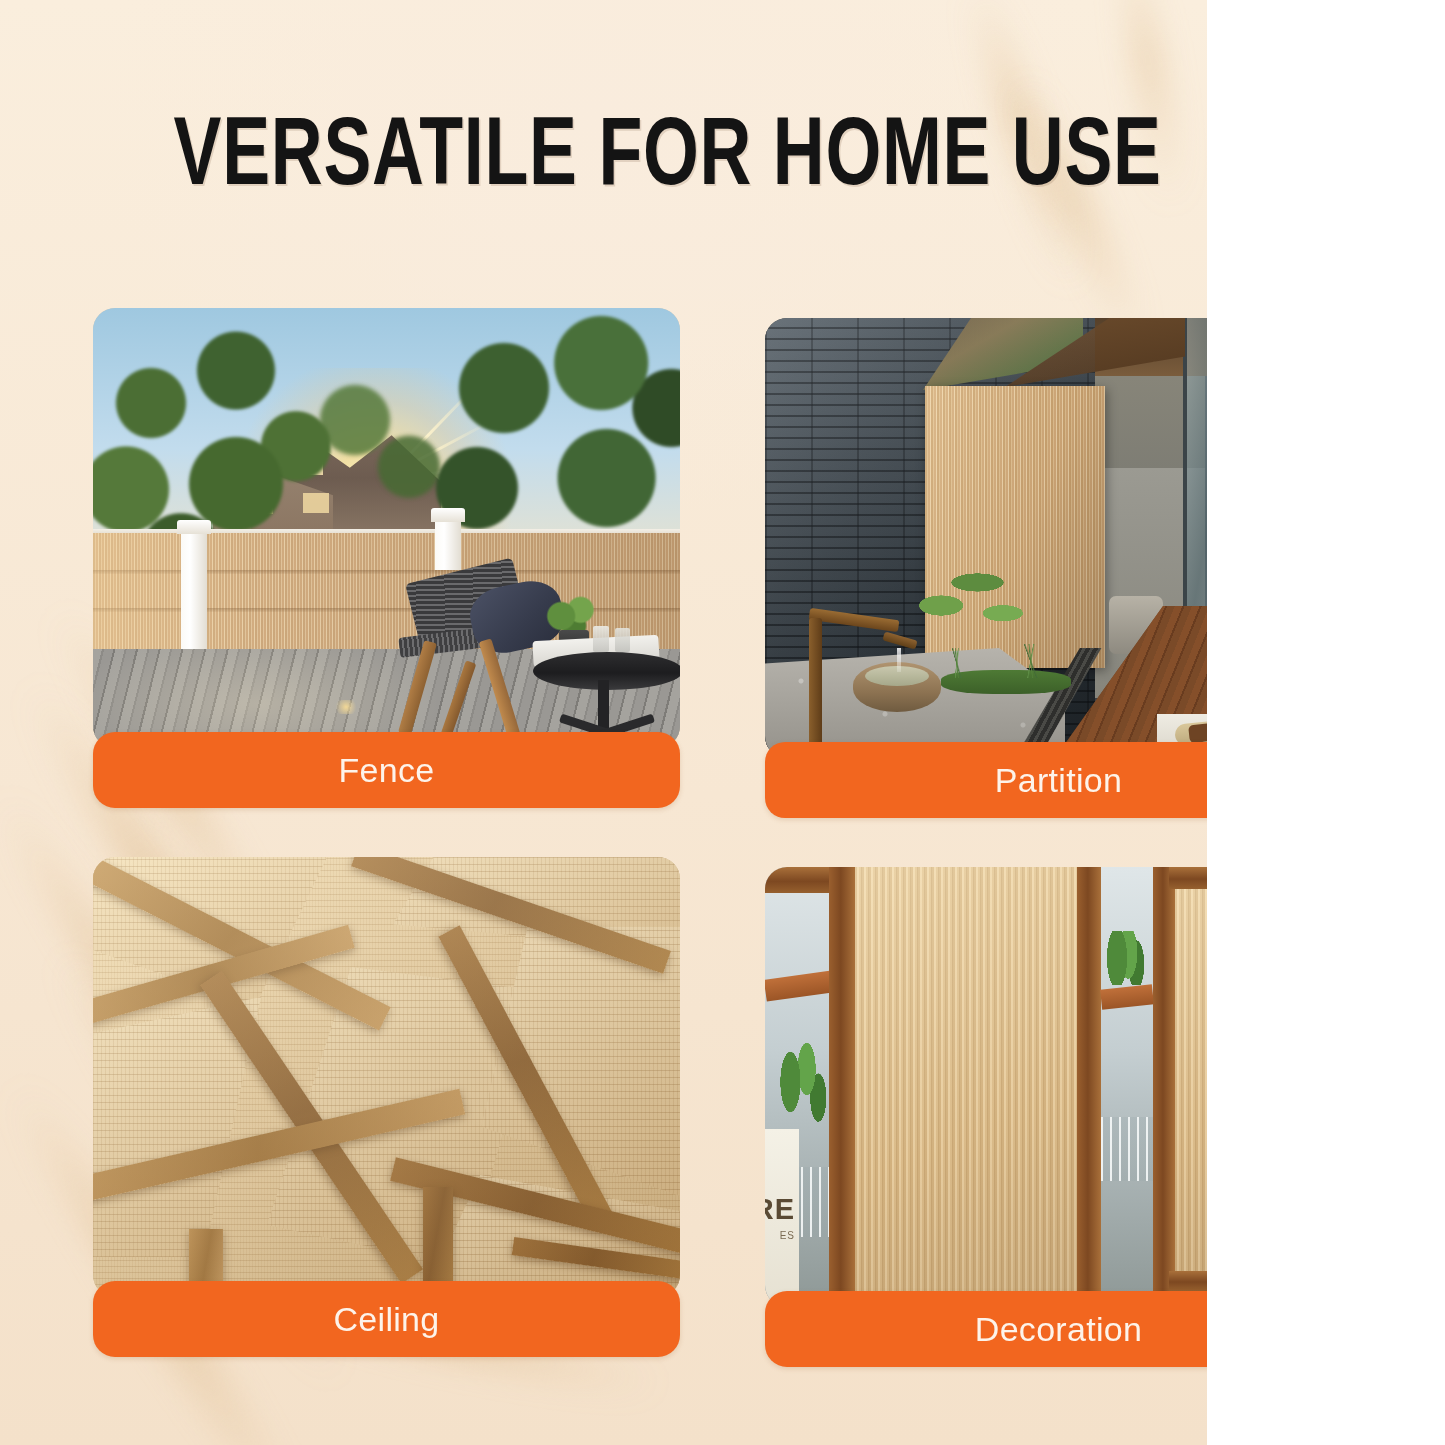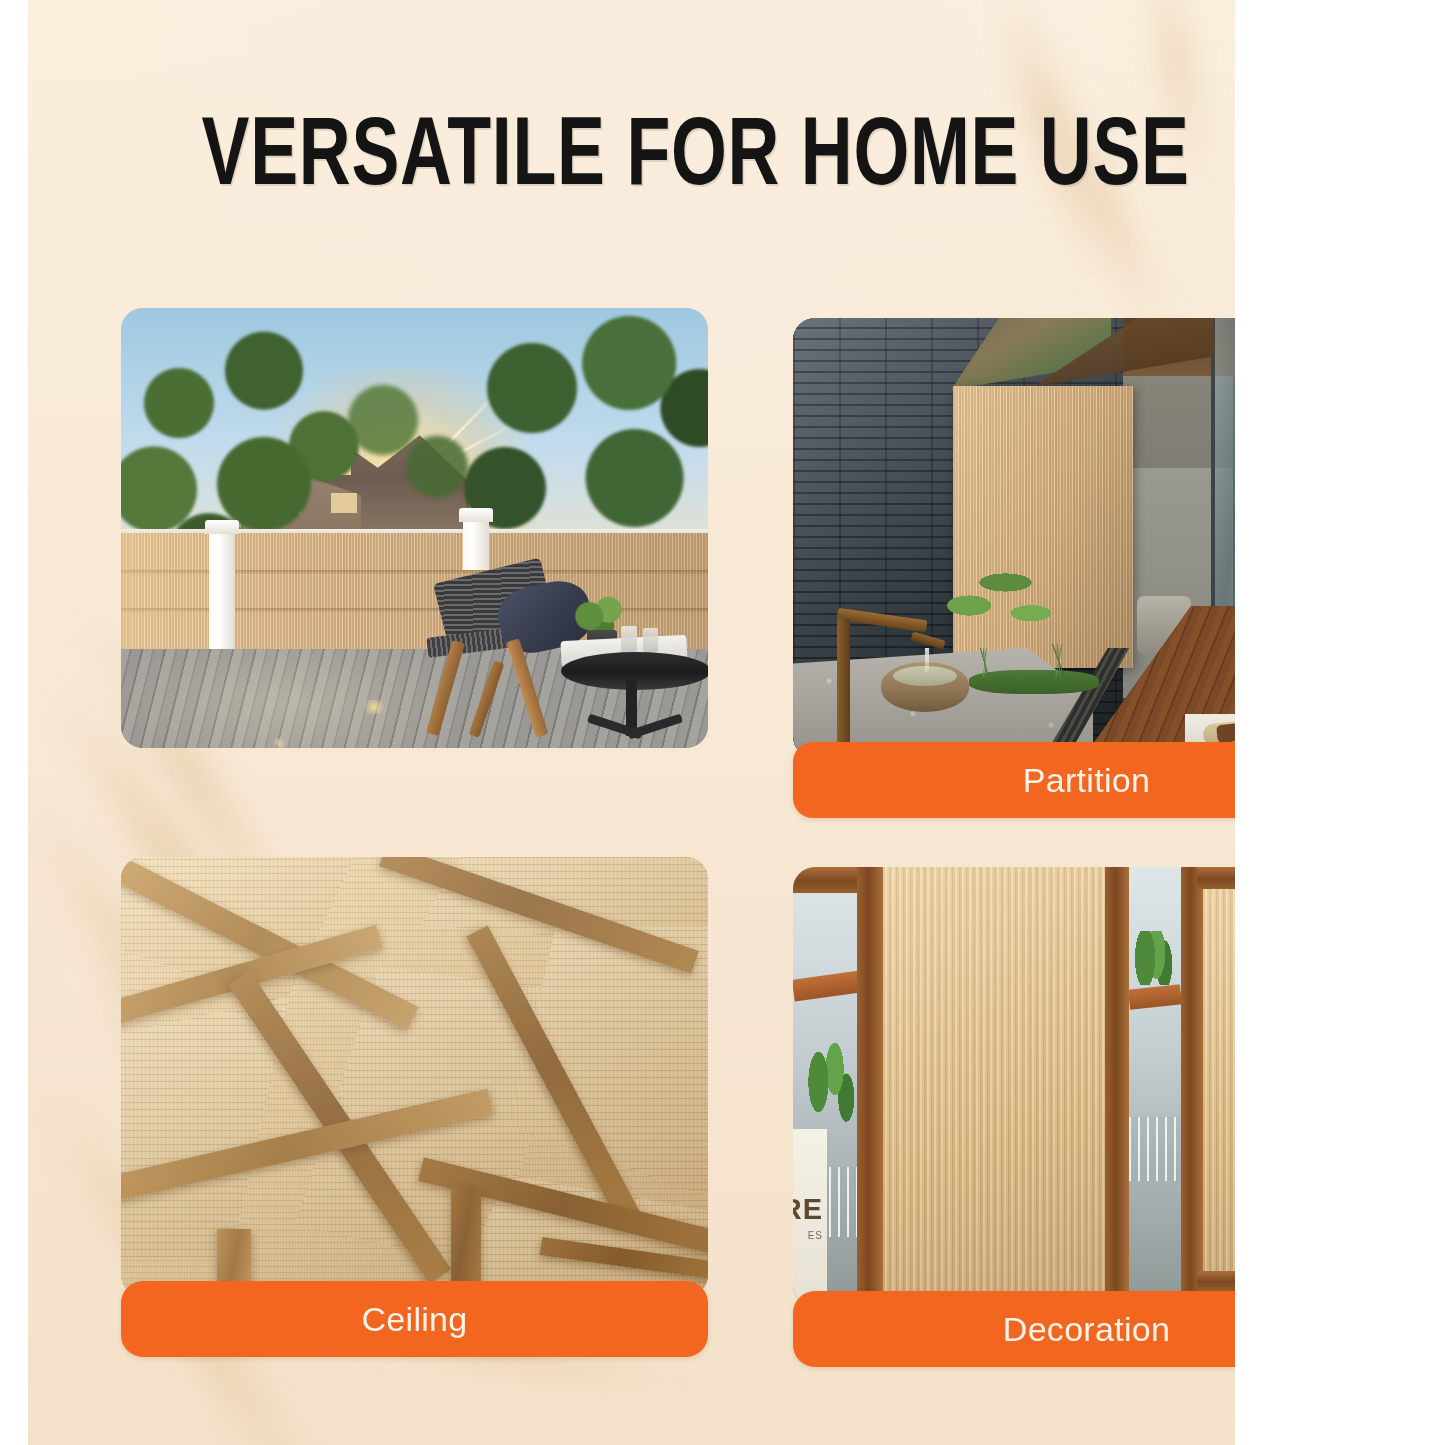--- a/index.html
+++ b/index.html
@@ -8,21 +8,20 @@
     width:1445px; height:1445px;
     overflow:hidden;
     font-family:"Liberation Sans", sans-serif;
   }
 
   #page {
     position:relative;
     width:1207px; height:1445px;
     background:#f9ead9;
     overflow:hidden;
-    margin-left:28px;
   }
 
   
   .bg-wash {
     position:absolute; inset:0;
     background:
       radial-gradient(ellipse 60% 40% at 50% 8%, #f9ecdd 0%, rgba(249,236,221,0) 70%),
       linear-gradient(180deg,#faeeddff 0%, #f7e7d3 55%, #f4e1ca 100%);
   }
   .wm {
@@ -513,20 +512,23 @@
       <div class="lyr f-leg2"></div>
       <div class="lyr f-plant"></div>
       <div class="lyr f-pot"></div>
       <div class="lyr f-tray"></div>
       <div class="lyr f-glass1"></div>
       <div class="lyr f-glass2"></div>
       <div class="lyr f-tabletop"></div>
       <div class="lyr f-tableleg"></div>
       <div class="lyr f-tablefoot1"></div>
       <div class="lyr f-tablefoot2"></div>
+    </div>
+    <div class="label">
+      <span>Fence</span>
     </div>
   </div>
 
   <div class="card card-partition">
     <div class="photo">
       <div class="lyr p-base"></div>
       <div class="lyr p-wallmid"></div>
       <div class="lyr p-wallmid2"></div>
       <div class="lyr p-ceil"></div>
       <div class="lyr p-lamp"></div>

